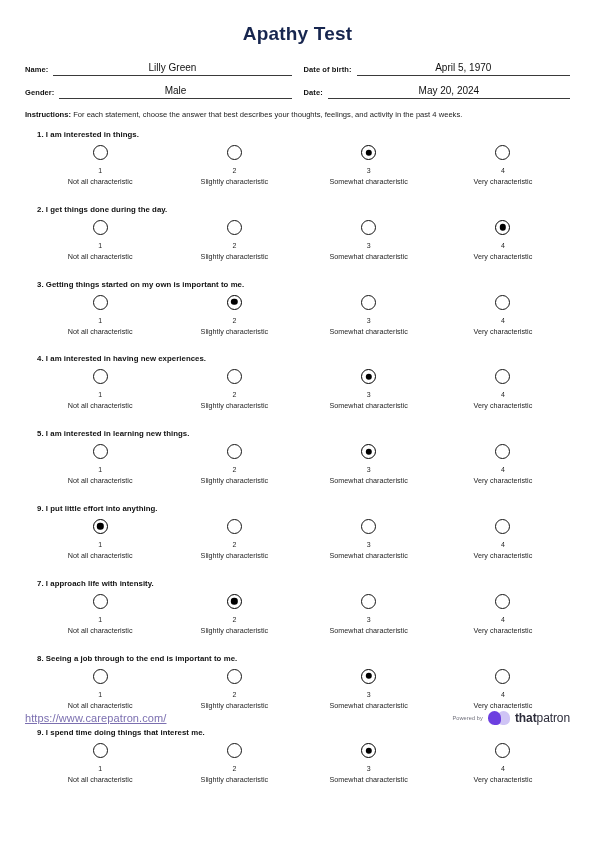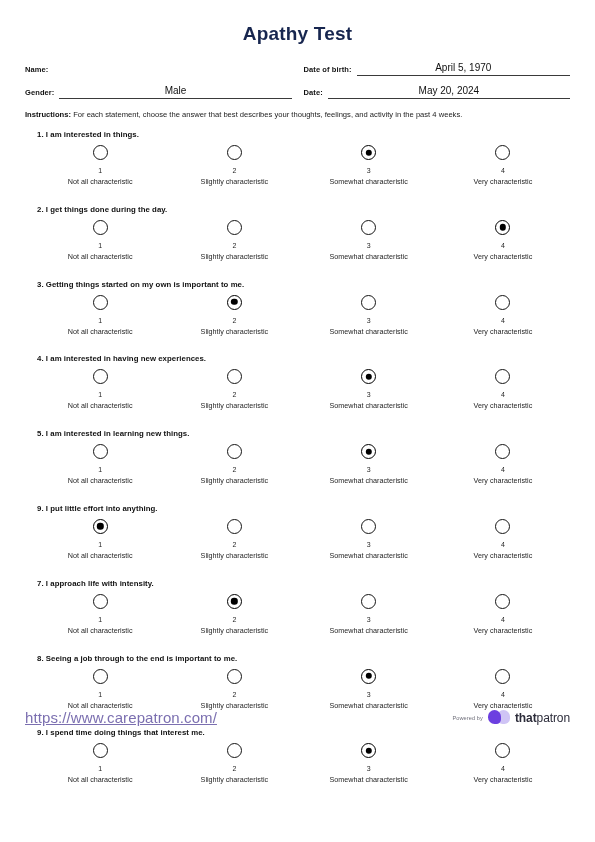--- a/index.html
+++ b/index.html
@@ -162,21 +162,21 @@
   .footer {
     position: absolute;
     left: 25px;
     right: 25px;
     bottom: 22px;
     display: flex;
     align-items: center;
     justify-content: space-between;
   }
   .footer-url {
-    font-size: 15px;
+    font-size: 11px;
     color: #7b6fb0;
     text-decoration: underline;
     letter-spacing: 0.1px;
   }
   .brand {
     display: flex;
     align-items: center;
   }
   .brand-powered {
     font-size: 5.6px;
@@ -219,20 +219,23 @@
 <body>
 
 <div class="page">
 
   <h1 class="title">Apathy Test</h1>
 
   <div class="meta">
     <div class="meta-row">
       <div class="meta-cell left">
         <span class="meta-label">Name:</span>
+        <span class="meta-value-wrap">
+          <span class="meta-value">Lilly Green</span>
+        </span>
       </div>
       <div class="meta-cell">
         <span class="meta-label">Date of birth:</span>
         <span class="meta-value-wrap">
           <span class="meta-value">April 5, 1970</span>
         </span>
       </div>
     </div>
     <div class="meta-row">
       <div class="meta-cell left">

